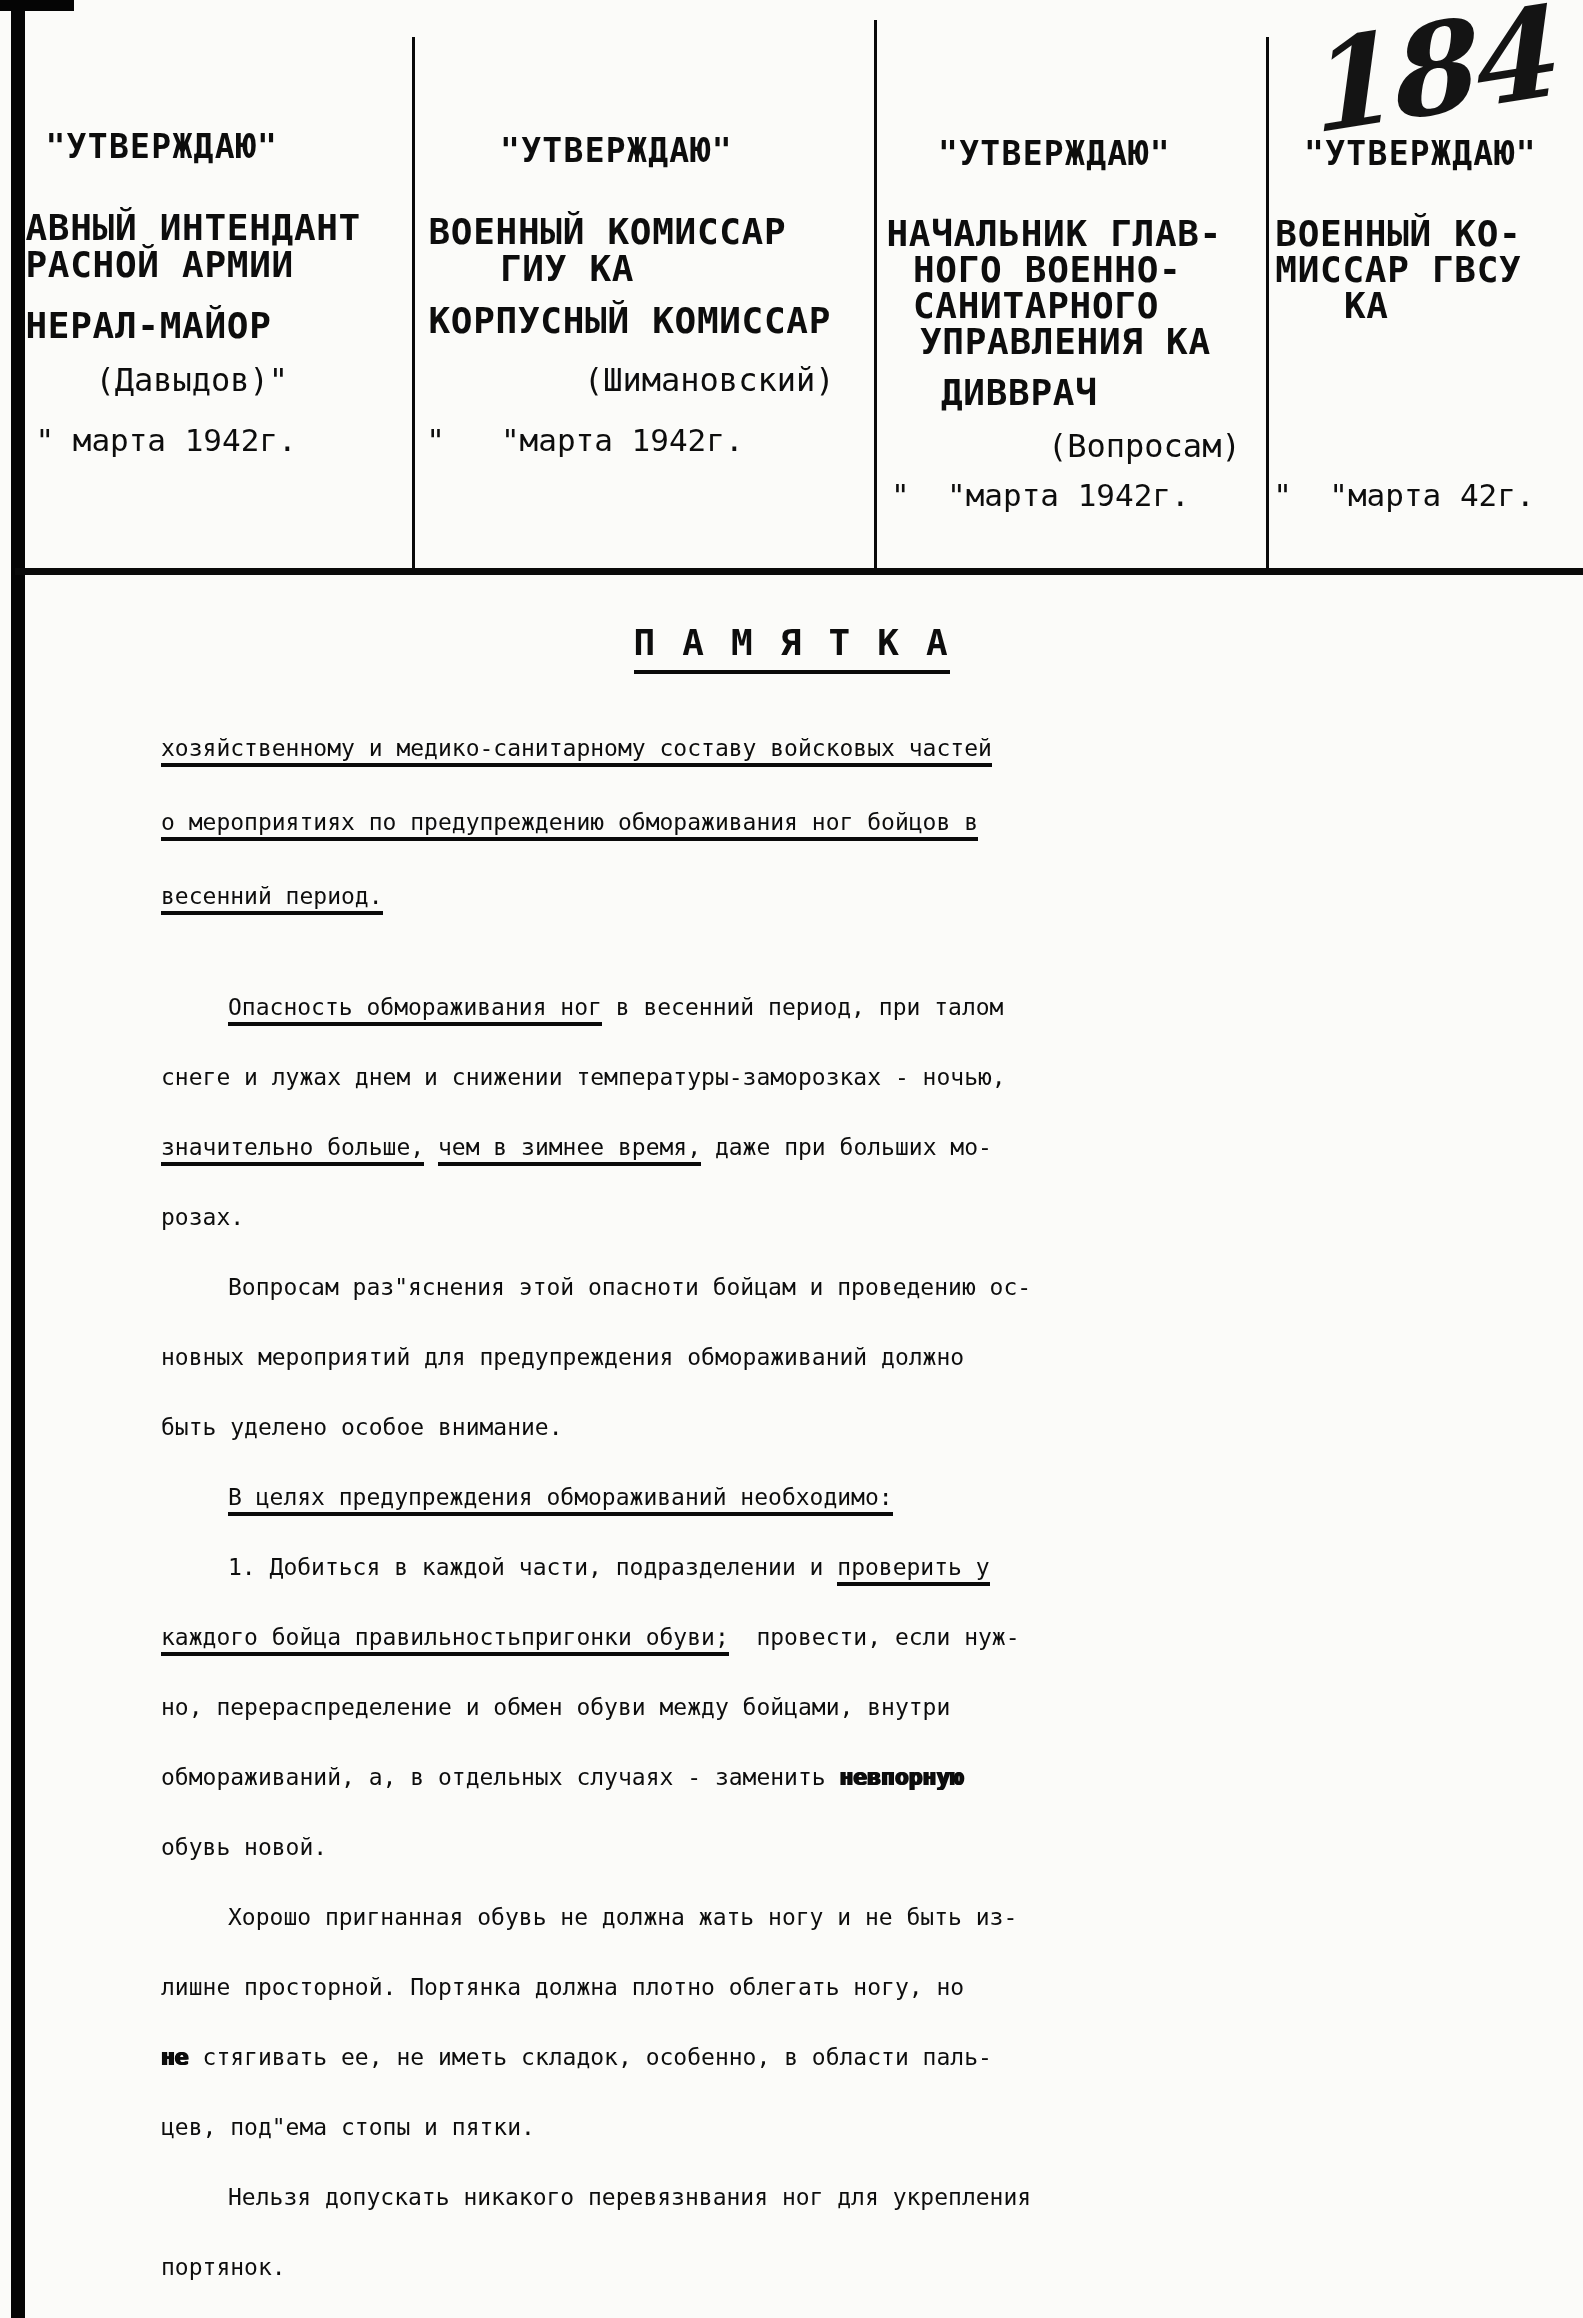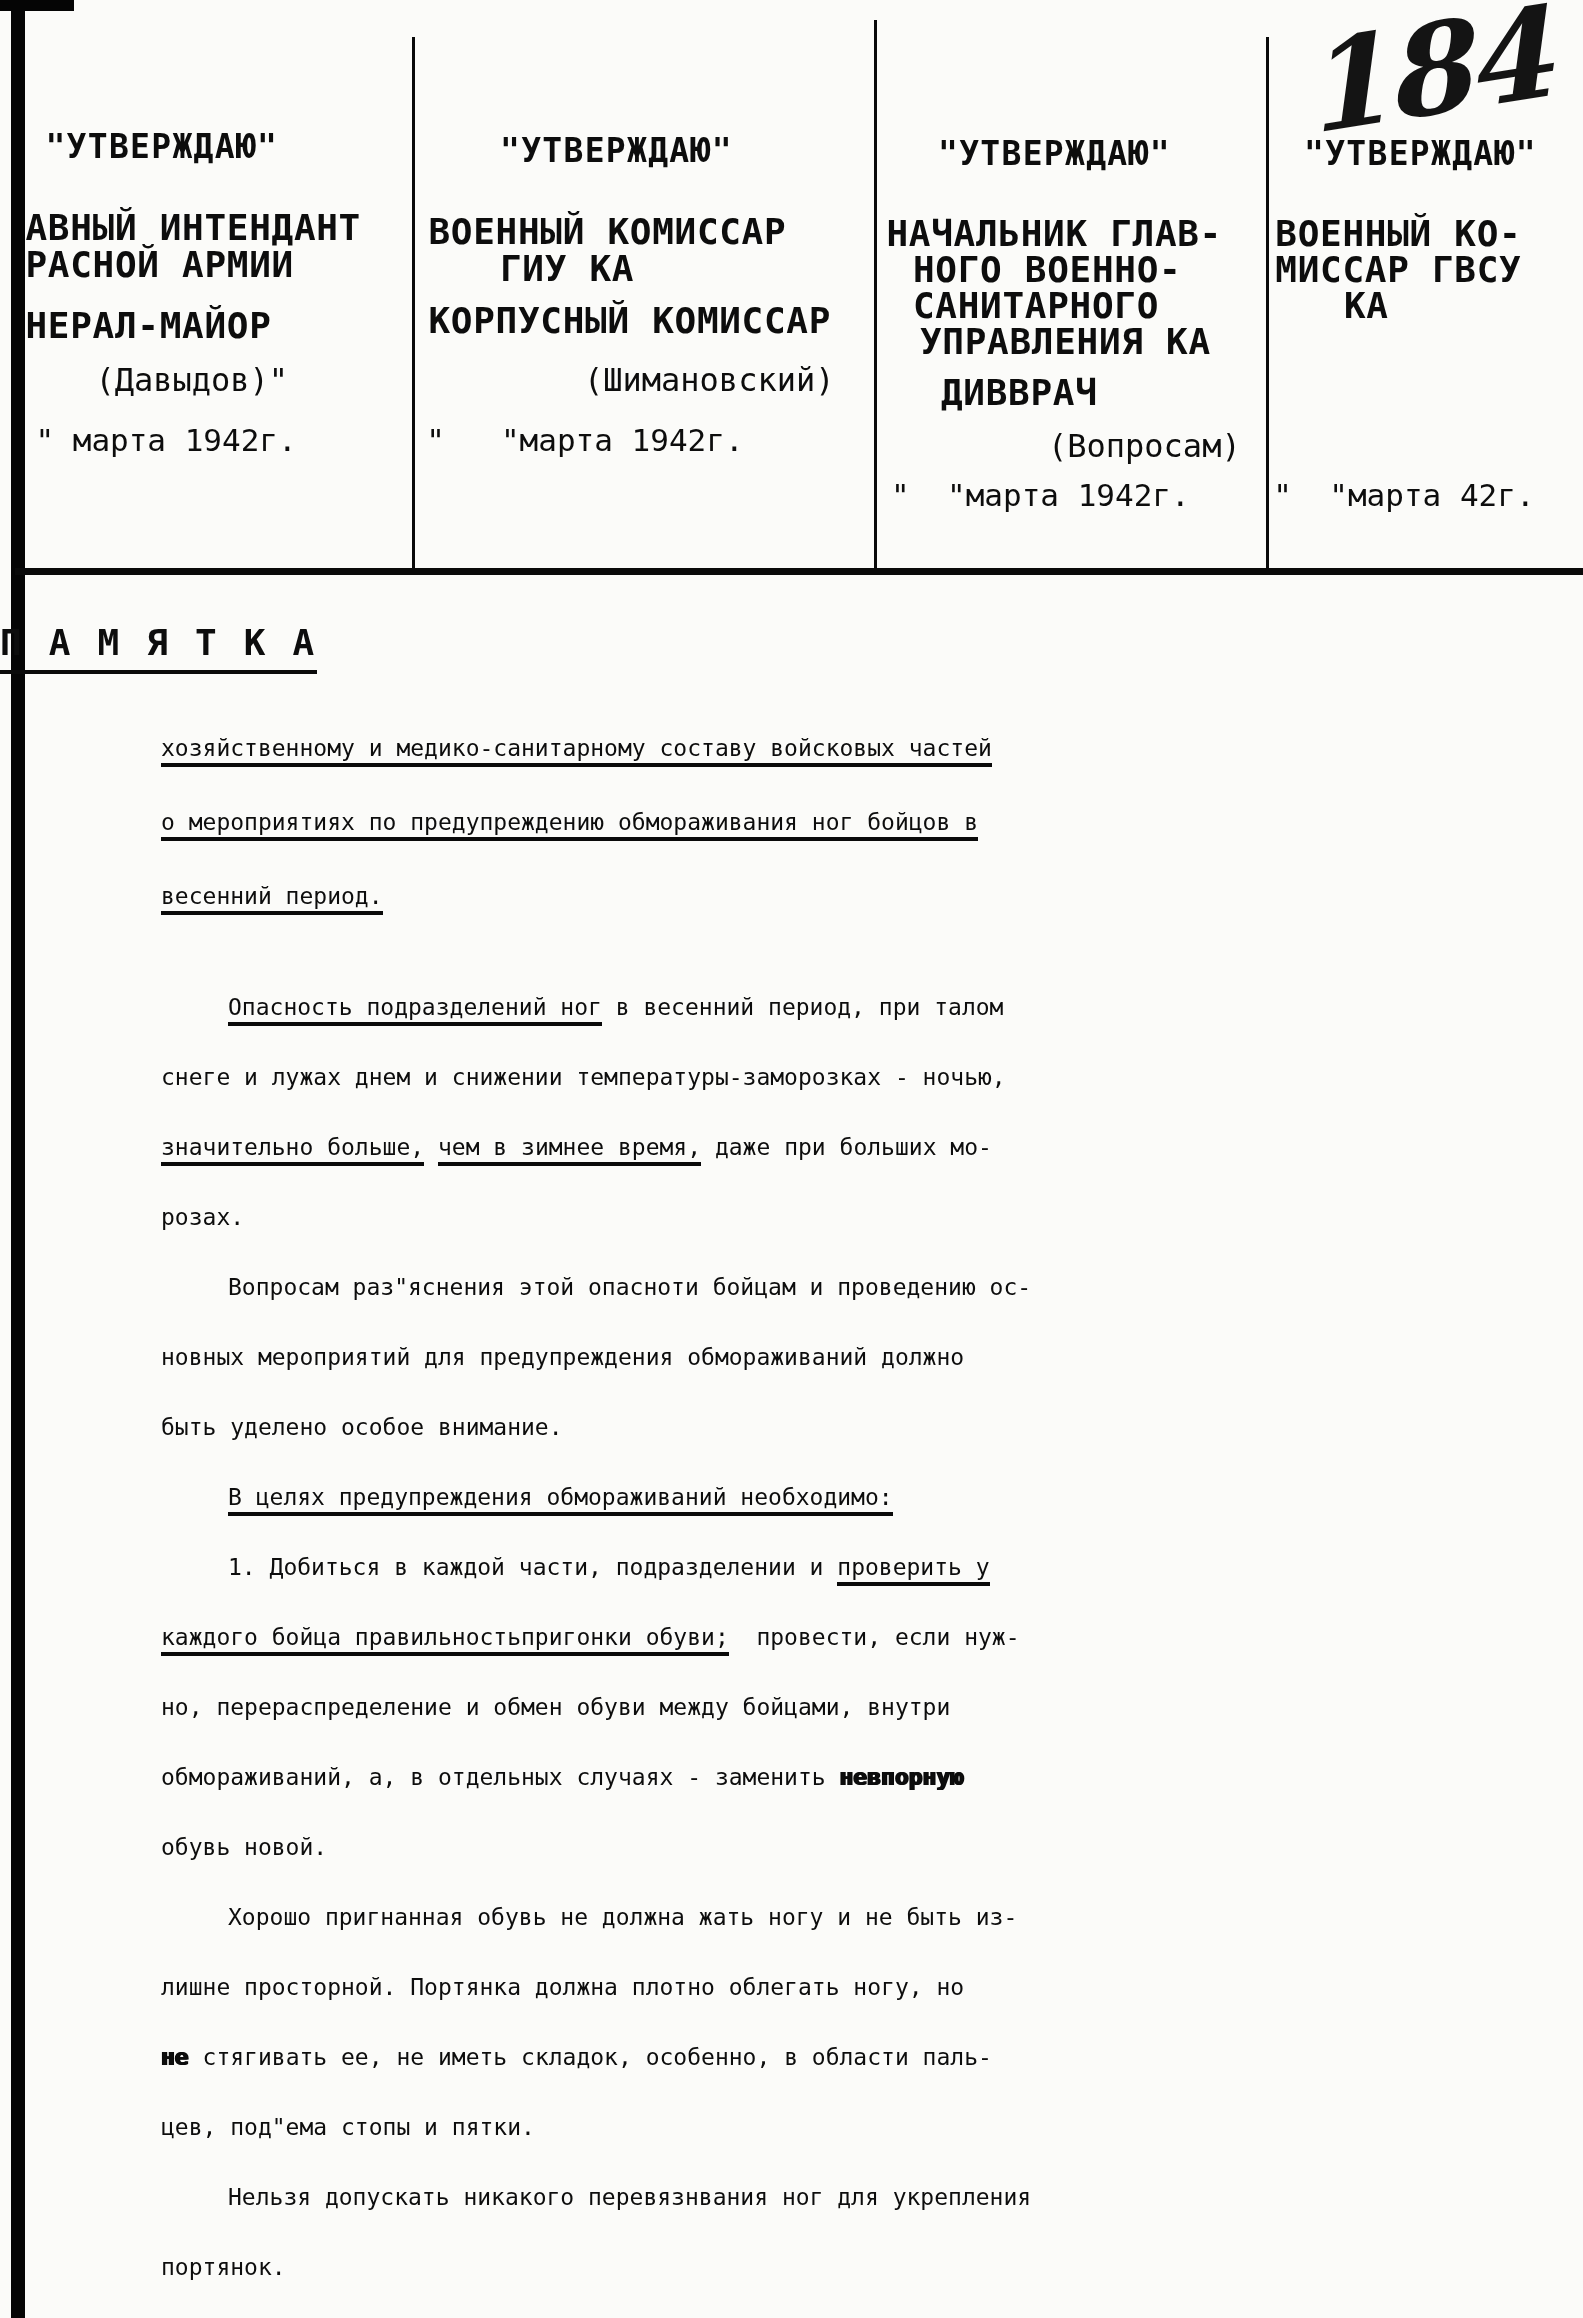--- a/index.html
+++ b/index.html
@@ -25,21 +25,21 @@
   .vsep{position:absolute;width:2.7px;background:#0a0a0a;}
   .hrule{position:absolute;left:14.7px;top:568px;width:1569px;height:7.4px;background:#0a0a0a;}
   .handnum{
     position:absolute;left:1312px;top:-3.3px;
     font-family:"DejaVu Serif", serif;font-style:italic;
     font-size:124px;font-weight:bold;color:#141414;
     transform:rotate(-9deg) skewX(-6deg);
     letter-spacing:-4px;
   }
   
-  .title-wrap{position:absolute;left:0;top:622px;width:1584px;}
+  .title-wrap{position:absolute;left:0;top:622px;width:1584px;text-align:center;}
   .title{
     font-size:36px;font-weight:bold;white-space:pre;
     border-bottom:4.7px solid #0a0a0a;padding-bottom:6.7px;letter-spacing:2.7px;
   }
   
   .subtitle{position:absolute;left:161px;top:711px;width:1392px;}
   .subtitle .line{height:74px;line-height:74px;}
   
   .bodytext{position:absolute;left:161px;top:972px;width:1399px;}
   .line{font-size:23px;white-space:pre;}
@@ -104,21 +104,21 @@
     <span class="title">П А М Я Т К А</span>
   </div>
 
   <div class="subtitle">
     <div class="line"><span class="u">хозяйственному и медико-санитарному составу войсковых частей</span></div>
     <div class="line"><span class="u">о мероприятиях по предупреждению обмораживания ног бойцов в</span></div>
     <div class="line"><span class="u">весенний период.</span></div>
   </div>
 
   <div class="bodytext">
-    <div class="line indent"><span class="u">Опасность подразделений ног</span><span> в весенний период, при талом</span></div>
+    <div class="line indent"><span class="u">Опасность обмораживания ног</span><span> в весенний период, при талом</span></div>
     <div class="line"><span>снеге и лужах днем и снижении температуры-заморозках - ночью,</span></div>
     <div class="line"><span class="u">значительно больше,</span><span> </span><span class="u">чем в зимнее время,</span><span> даже при больших мо-</span></div>
     <div class="line"><span>розах.</span></div>
     <div class="line indent"><span>Вопросам раз"яснения этой опасноти бойцам и проведению ос-</span></div>
     <div class="line"><span>новных мероприятий для предупреждения обмораживаний должно</span></div>
     <div class="line"><span>быть уделено особое внимание.</span></div>
     <div class="line indent"><span class="u">В целях предупреждения обмораживаний необходимо:</span></div>
     <div class="line indent"><span>1. Добиться в каждой части, подразделении и </span><span class="u">проверить у</span></div>
     <div class="line"><span class="u">каждого бойца правильностьпригонки обуви;</span><span>  провести, если нуж-</span></div>
     <div class="line"><span>но, перераспределение и обмен обуви между бойцами, внутри</span></div>

